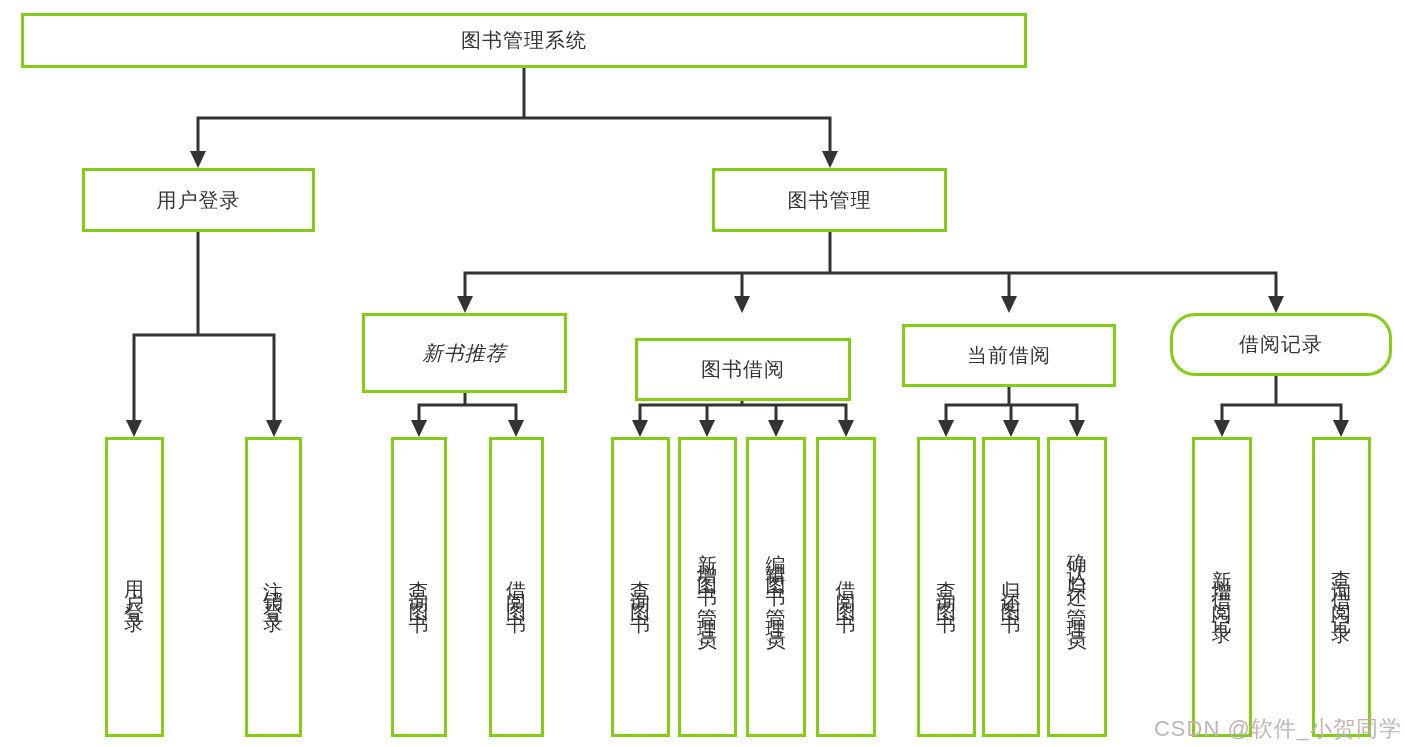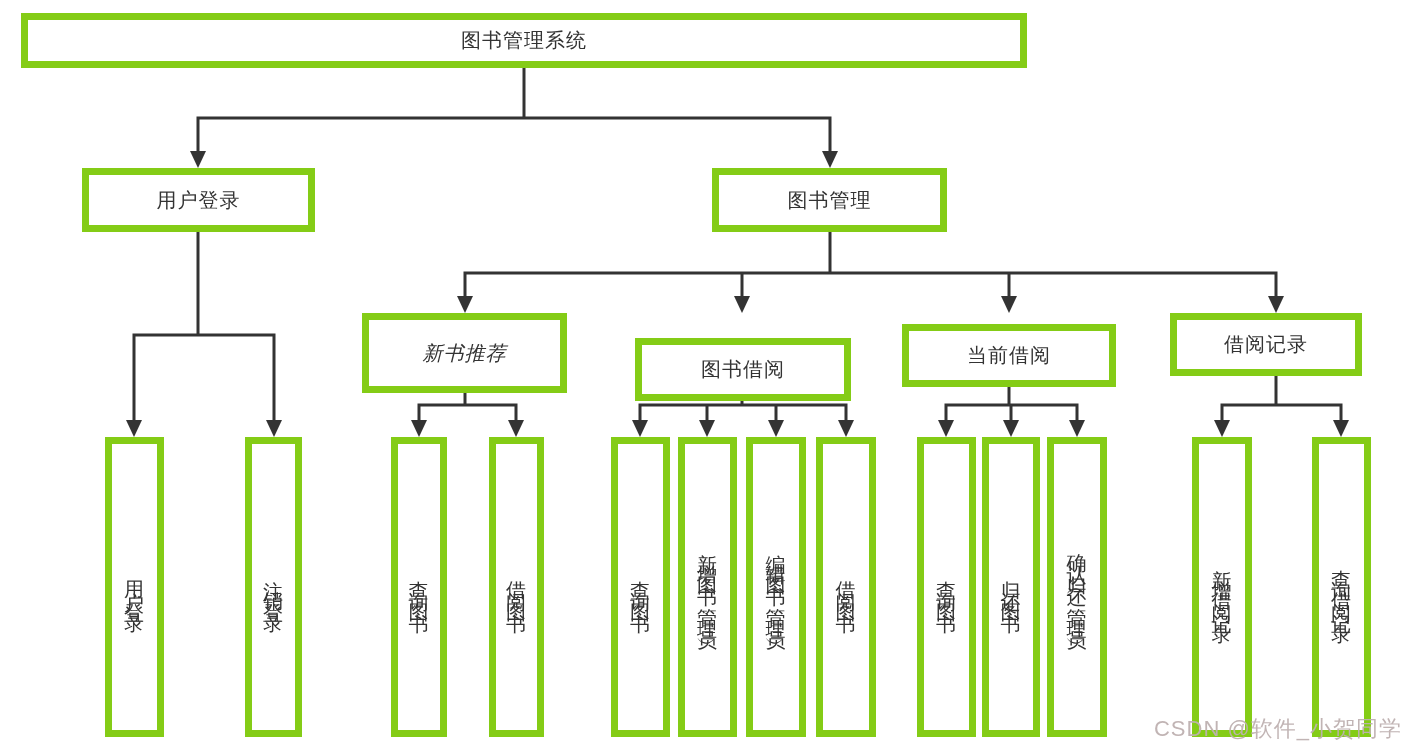--- a/index.html
+++ b/index.html
@@ -3,21 +3,21 @@
 <meta charset="utf-8">
 <style>
   html,body{margin:0;padding:0;background:#ffffff;}
   .stage{
     position:relative;width:1405px;height:747px;background:#ffffff;
     font-family:"Liberation Sans",sans-serif;color:#333333;overflow:hidden;
   }
   .wires{position:absolute;left:0;top:0;z-index:0;}
   .box{
     position:absolute;box-sizing:border-box;background:#ffffff;
-    border:7px solid #84cc16;display:flex;align-items:center;justify-content:center;
+    border:3px solid #84cc16;display:flex;align-items:center;justify-content:center;
     z-index:1;
   }
   .hlabel{font-size:20px;letter-spacing:1px;white-space:nowrap;}
   .vlabel{
     writing-mode:vertical-rl;text-orientation:mixed;
     font-size:20px;line-height:1;letter-spacing:11px;white-space:nowrap;
   }
   .watermark{
     position:absolute;top:714px;right:3px;z-index:3;
     font-size:22px;letter-spacing:1px;white-space:nowrap;
@@ -100,21 +100,21 @@
 
   <div class="box" style="left:362px;top:313px;width:205px;height:80px;font-style:italic;">
     <span class="hlabel">新书推荐</span>
   </div>
   <div class="box" style="left:635px;top:313px;width:216px;height:63px;margin-top:25px;">
     <span class="hlabel">图书借阅</span>
   </div>
   <div class="box" style="left:902px;top:324px;width:214px;height:63px;">
     <span class="hlabel">当前借阅</span>
   </div>
-  <div class="box" style="left:1170px;top:313px;width:192px;height:63px;">
+  <div class="box" style="left:1170px;top:313px;width:222px;height:63px;border-radius:25px;">
     <span class="hlabel">借阅记录</span>
   </div>
 
   <div class="box" style="left:105px;top:437px;width:59px;height:300px;">
     <span class="vlabel">用户登录</span>
   </div>
   <div class="box" style="left:245px;top:437px;width:57px;height:300px;">
     <span class="vlabel">注销登录</span>
   </div>
 

